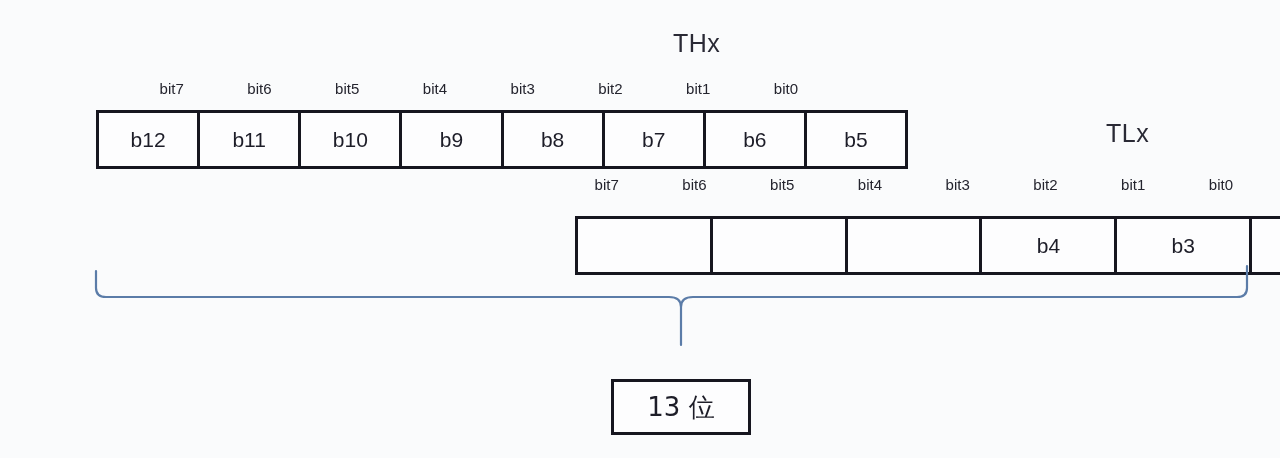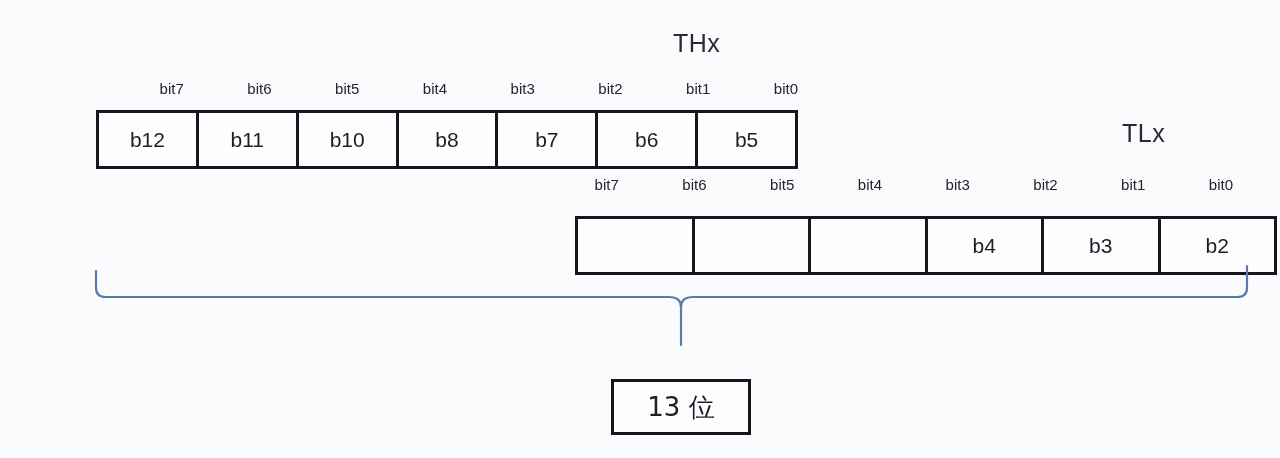--- a/index.html
+++ b/index.html
@@ -21,21 +21,21 @@
 
   
   .reg-label {
     position: absolute;
     font-size: 25px;
     color: #2a2a35;
     letter-spacing: 0.5px;
     white-space: nowrap;
   }
   #thx-label { left: 673px; top: 29px; }
-  #tlx-label { left: 1106px; top: 119px; margin-left: 16px; }
+  #tlx-label { left: 1106px; top: 119px; }
 
   
   .bit-strip {
     position: absolute;
     display: flex;
     width: 702px;
     height: 22px;
   }
   .bit-label {
     flex: 1 1 0;
@@ -45,25 +45,24 @@
     line-height: 22px;
     white-space: nowrap;
   }
   #thx-bits { left: 96px; top: 78px; }
   #tlx-bits { left: 531px; top: 174px; }
 
   
   .reg-row {
     position: absolute;
     display: flex;
-    width: 702px;
+    width: 812px;
     box-sizing: border-box;
     border: 3px solid #16161f;
     background: #fdfdfe;
-    justify-content: center;
   }
   #thx-row { left: 96px; top: 110px; height: 59px; }
   #tlx-row { left: 531px; top: 216px; height: 59px; margin-left: 44px; }
 
   .reg-cell {
     flex: 1 1 0;
     box-sizing: border-box;
     border-right: 3px solid #16161f;
     display: flex;
     align-items: center;
@@ -117,20 +116,21 @@
     <div class="bit-label">bit3</div>
     <div class="bit-label">bit2</div>
     <div class="bit-label">bit1</div>
     <div class="bit-label">bit0</div>
   </div>
 
   <div class="reg-row" id="thx-row">
     <div class="reg-cell">b12</div>
     <div class="reg-cell">b11</div>
     <div class="reg-cell">b10</div>
+    <div class="reg-cell">b9</div>
     <div class="reg-cell">b8</div>
     <div class="reg-cell">b7</div>
     <div class="reg-cell">b6</div>
     <div class="reg-cell">b5</div>
   </div>
 
   <div class="reg-label" id="tlx-label">TLx</div>
 
   <div class="bit-strip" id="tlx-bits">
     <div class="bit-label">bit7</div>

